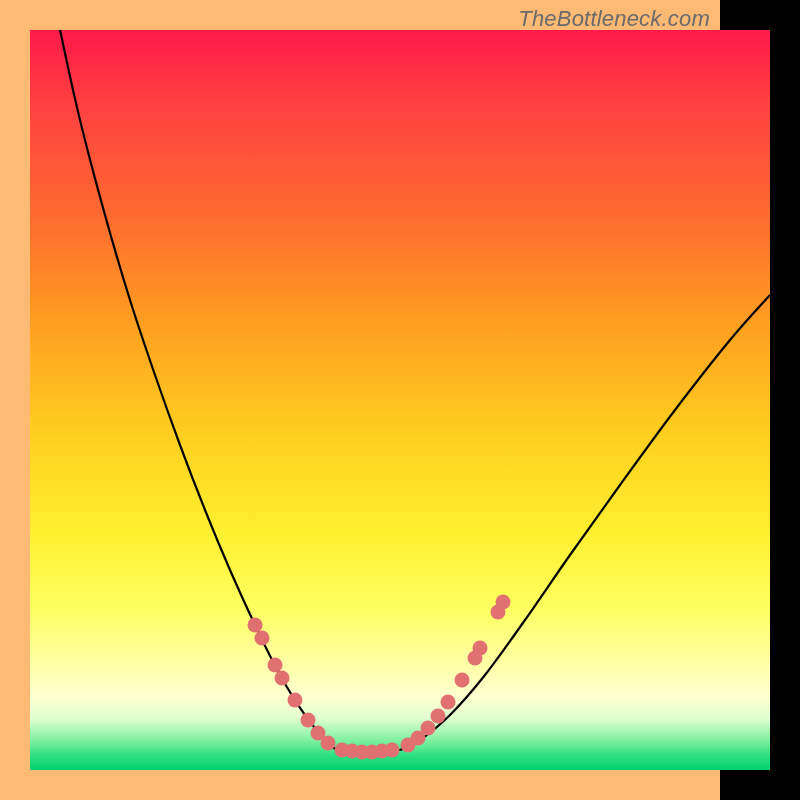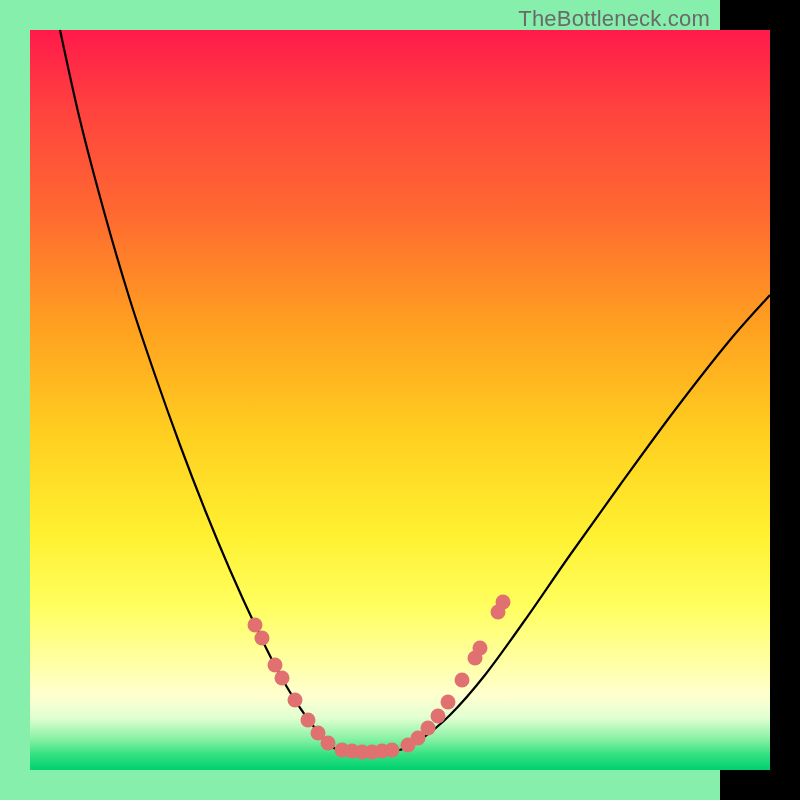--- a/index.html
+++ b/index.html
@@ -1,21 +1,22 @@
 <!DOCTYPE html>
 <html><head>
 <meta charset="utf-8">
 <style>
   * { margin: 0; padding: 0; box-sizing: border-box; }
   html, body { width: 800px; height: 800px; overflow: hidden; background: #000; }
   .frame {
     position: relative;
     width: 720px;
     height: 800px;
-    background: #86efac;
+    background: #fdba74;
+    font-style: italic;
   }
   .plot-area {
     position: absolute;
     left: 30px;
     top: 30px;
     width: 740px;
     height: 740px;
     background: linear-gradient(to bottom,
       #ff1a4a 0%,
       #ff4040 10%,

